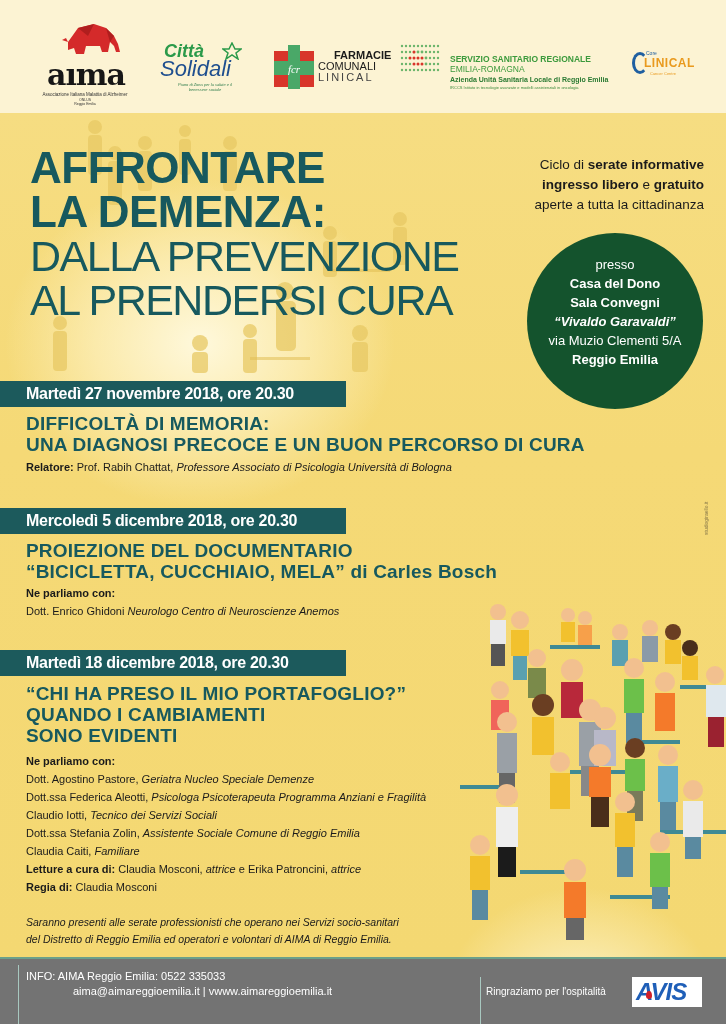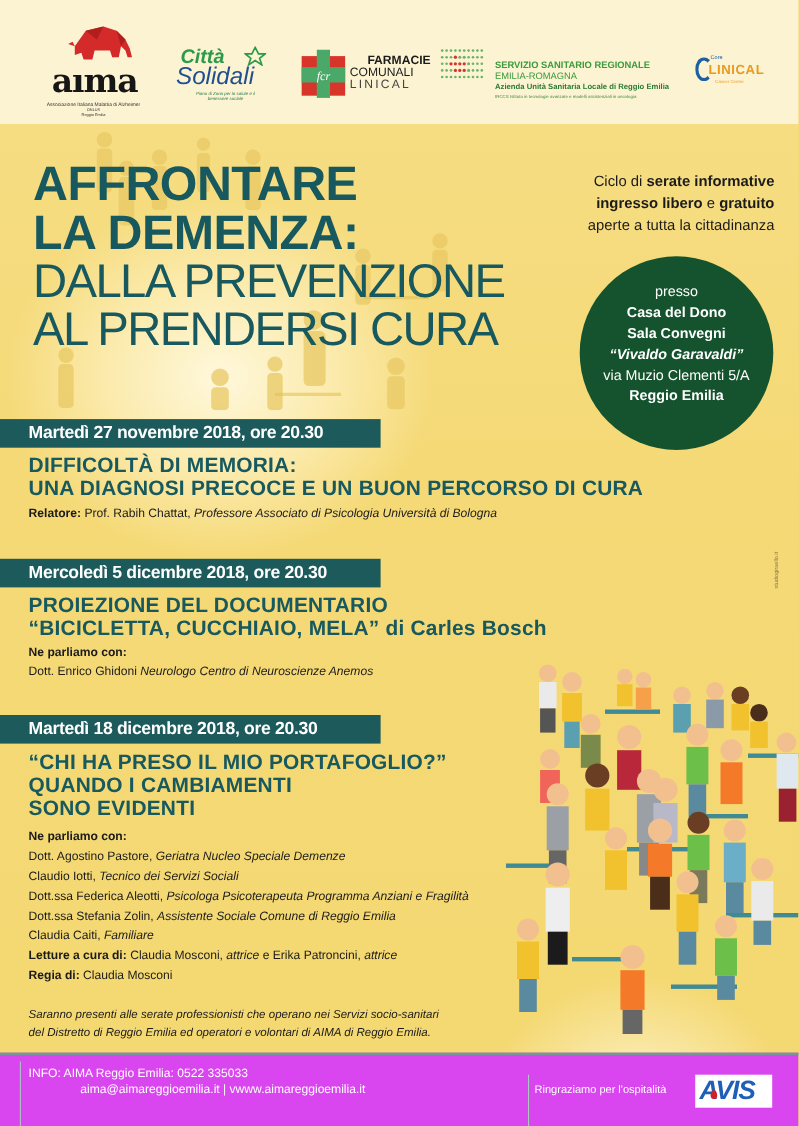--- a/index.html
+++ b/index.html
@@ -102,21 +102,21 @@
   .event-body i { font-style: italic; }
 
   .footnote { position: absolute; left: 26px; top: 914px; font-size: 10.5px; line-height: 17px; font-style: italic; color: #1b1b1b; white-space: nowrap; }
 
   .credit { position: absolute; left: 703px; top: 535px; font-size: 5px; color: #8a7a4a; transform: rotate(-90deg); transform-origin: left top; white-space: nowrap; }
 
   
   .people { position: absolute; left: 460px; top: 590px; width: 266px; height: 350px; }
 
   
-  .footer { position: absolute; left: 0; top: 957px; width: 726px; height: 67px; background: #d946ef; border-top: 2px solid #6ca08a; }
+  .footer { position: absolute; left: 0; top: 957px; width: 726px; height: 67px; background: #737373; border-top: 2px solid #6ca08a; }
   .footer-vline1 { position: absolute; left: 18px; top: 6px; width: 1px; height: 61px; background: #a8c8c0; }
   .footer-vline2 { position: absolute; left: 480px; top: 18px; width: 1px; height: 49px; background: #a8c8c0; }
   .footer-info1 { position: absolute; left: 26px; top: 10px; font-size: 11px; line-height: 14px; color: #fff; white-space: nowrap; }
   .footer-info2 { position: absolute; left: 73px; top: 25px; font-size: 11px; line-height: 14px; color: #fff; white-space: nowrap; }
   .footer-thanks { position: absolute; left: 486px; top: 26px; font-size: 10px; line-height: 14px; color: #fff; white-space: nowrap; }
   .avis-box { position: absolute; left: 632px; top: 18px; width: 70px; height: 30px; background: #fff; }
   .avis-text { position: absolute; left: 4px; top: 1px; font-size: 24px; line-height: 28px; font-weight: bold; font-style: italic; color: #1f5fb8; letter-spacing: -1px; }
   .avis-drop { position: absolute; left: 14px; top: 14px; width: 6px; height: 8px; background: #d0202a; border-radius: 50% 50% 50% 50% / 60% 60% 40% 40%; }
 </style>
 </head>
@@ -311,22 +311,22 @@
 
   <div class="date-bar" style="top:650px; width:346px;">Martedì 18 dicembre 2018, ore 20.30</div>
   <div class="event-title" style="top:683px;">
     <span>“CHI HA PRESO IL MIO PORTAFOGLIO?”</span>
     <span>QUANDO I CAMBIAMENTI</span>
     <span>SONO EVIDENTI</span>
   </div>
   <div class="event-body" style="top:752px;">
     <div class="lbl">Ne parliamo con:</div>
     <div><span>Dott. Agostino Pastore, </span><i>Geriatra Nucleo Speciale Demenze</i></div>
+    <div><span>Dott.ssa Federica Aleotti, </span><i>Psicologa Psicoterapeuta Programma Anziani e Fragilità</i></div>
     <div><span>Claudio Iotti, </span><i>Tecnico dei Servizi Sociali</i></div>
-    <div><span>Dott.ssa Federica Aleotti, </span><i>Psicologa Psicoterapeuta Programma Anziani e Fragilità</i></div>
     <div><span>Dott.ssa Stefania Zolin, </span><i>Assistente Sociale Comune di Reggio Emilia</i></div>
     <div><span>Claudia Caiti, </span><i>Familiare</i></div>
     <div><span class="lbl">Letture a cura di:</span><span> Claudia Mosconi, </span><i>attrice</i><span> e Erika Patroncini, </span><i>attrice</i></div>
     <div><span class="lbl">Regia di:</span><span> Claudia Mosconi</span></div>
   </div>
 
   <div class="footnote">
     <div>Saranno presenti alle serate professionisti che operano nei Servizi socio-sanitari</div>
     <div>del Distretto di Reggio Emilia ed operatori e volontari di AIMA di Reggio Emilia.</div>
   </div>

